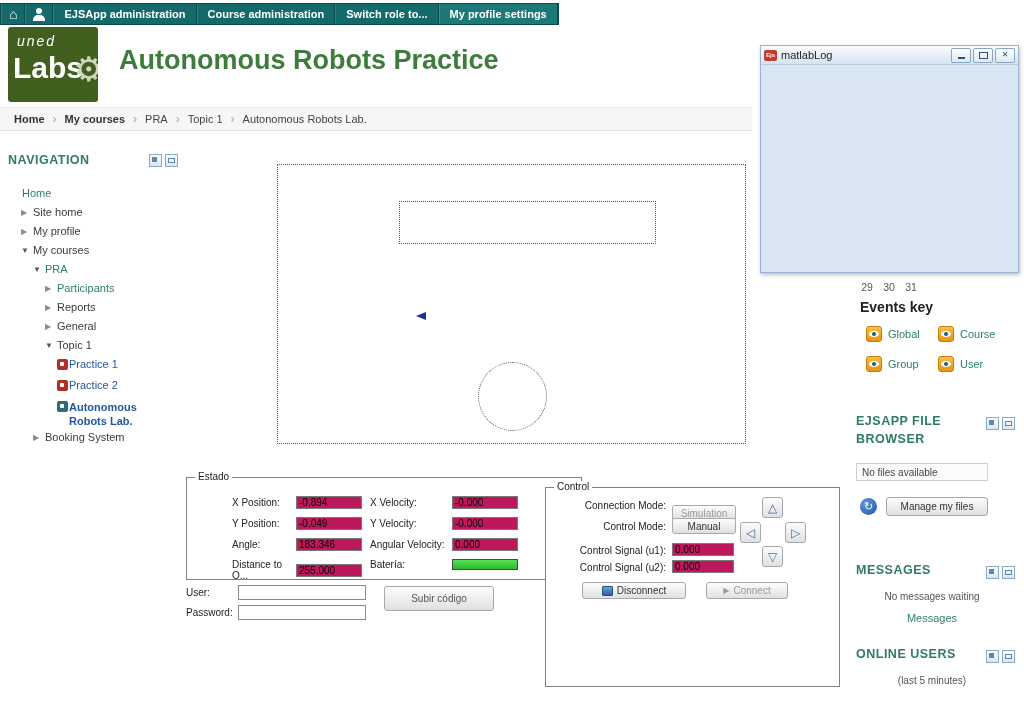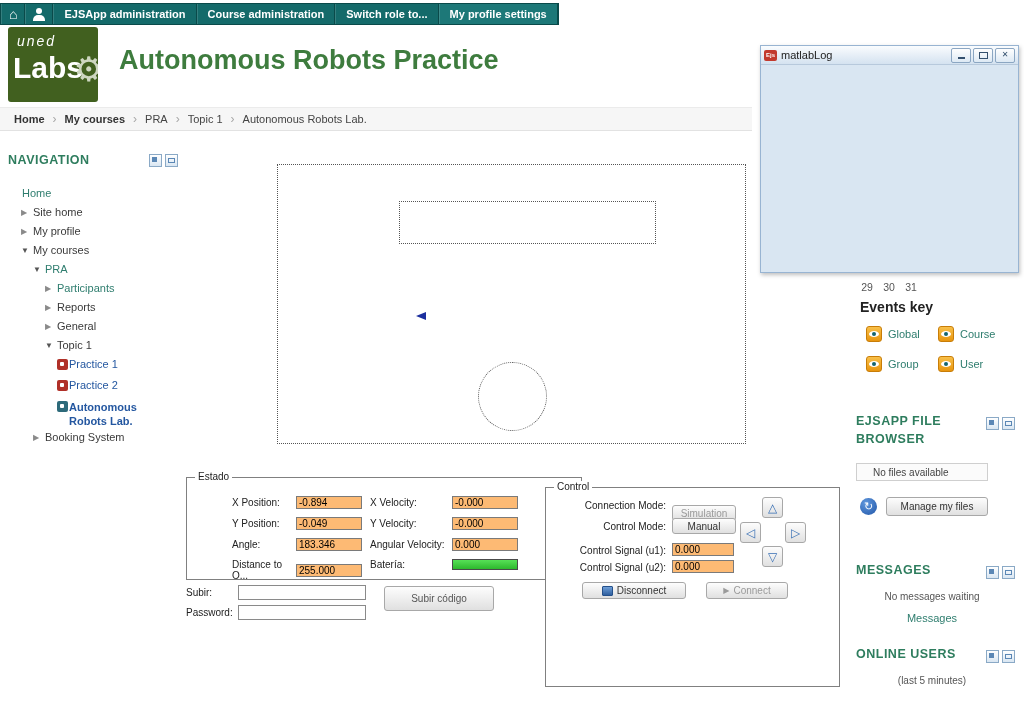--- a/index.html
+++ b/index.html
@@ -64,21 +64,21 @@
 
   
   .fset{border:1px solid #808080;background:#fff;}
   .legend{position:absolute;top:-7px;left:8px;background:#fff;padding:0 3px;font-size:10px;color:#222;}
   .estado{left:186px;top:477px;width:353px;height:101px;padding-left:41px;}
   .estado-cols{display:flex;padding:10px 4px 0 4px;gap:8px;}
   .frow{display:flex;align-items:center;margin-bottom:4px;margin-top:8px;}
   .frow label{font-size:10px;color:#222;}
   .estado .c1 label{width:64px;flex:0 0 64px;}
   .estado .c2 label{width:82px;flex:0 0 82px;}
-  .tiny-input{border:1px solid #7a7a7a;background:#fdba74;font-size:10px;font-family:"Liberation Sans",sans-serif;padding:0 2px;height:13px;width:66px;box-sizing:border-box;}
+  .tiny-input{border:1px solid #7a7a7a;background:#be185d;font-size:10px;font-family:"Liberation Sans",sans-serif;padding:0 2px;height:13px;width:66px;box-sizing:border-box;}
   .battery{width:66px;height:11px;border:1px solid #4a4a4a;background:linear-gradient(#57e057,#2db92d);box-sizing:border-box;}
 
   .login-row{display:flex;align-items:center;margin-bottom:5px;}
   .login-row label{width:52px;flex:0 0 52px;font-size:10px;color:#222;}
   .login-area{left:186px;top:585px;width:200px;}
   .login-input{border:1px solid #8a8a8a;height:15px;width:128px;font-size:10px;box-sizing:border-box;font-family:"Liberation Sans",sans-serif;}
   .btn{border:1px solid #a8a8a8;border-radius:3px;background:linear-gradient(#fdfdfd,#e0e0e0);font-size:10px;color:#333;display:flex;align-items:center;justify-content:center;box-sizing:border-box;cursor:pointer;gap:4px;font-family:"Liberation Sans",sans-serif;}
   .btn.disabled{color:#9a9a9a;cursor:default;}
   .subir-btn{left:384px;top:586px;width:110px;height:25px;color:#555;}
 
@@ -113,21 +113,21 @@
   .ek-row{left:866px;display:flex;align-items:center;}
   .ek-item{display:flex;align-items:center;width:72px;}
   .eye-icon{width:16px;height:16px;flex:0 0 16px;border-radius:3px;background:linear-gradient(#f8c04a,#e8950e);border:1px solid #c87d08;position:relative;box-sizing:border-box;}
   .eye-icon::before{content:"";position:absolute;left:2px;top:4px;width:10px;height:6px;background:#fff;border-radius:50%;}
   .eye-icon::after{content:"";position:absolute;left:5px;top:5px;width:4px;height:4px;background:#14646e;border-radius:50%;}
   .ek-label{margin-left:6px;font-size:11px;color:#2e7d6e;cursor:pointer;}
 
   .fb-head1{left:856px;top:414px;}
   .fb-head2{left:856px;top:432px;}
   .fb-icons{left:986px;top:417px;}
-  .fb-empty{left:856px;top:463px;width:132px;height:18px;background:#fbfbfb;border:1px solid #cfcfcf;font-size:10px;color:#444;line-height:18px;padding-left:16px;box-sizing:border-box;}
+  .fb-empty{left:856px;top:463px;width:132px;height:18px;background:#fbfbfb;border:1px solid #cfcfcf;font-size:10px;color:#444;line-height:18px;padding-left:5px;box-sizing:border-box;}
   .refresh-ico{left:860px;top:498px;width:17px;height:17px;border-radius:50%;background:radial-gradient(circle at 35% 30%,#5f97dd,#2257a8);color:#fff;font-size:11px;display:flex;align-items:center;justify-content:center;cursor:pointer;}
   .manage-btn{left:886px;top:497px;width:102px;height:19px;}
 
   .msg-head{left:856px;top:563px;}
   .msg-icons{left:986px;top:566px;}
   .msg-empty{left:856px;top:591px;width:152px;text-align:center;font-size:10px;color:#555;}
   .msg-link{left:856px;top:612px;width:152px;text-align:center;font-size:11px;color:#2e7d6e;cursor:pointer;}
 
   .ou-head{left:856px;top:647px;}
   .ou-icons{left:986px;top:650px;}
@@ -281,21 +281,21 @@
       <div class="frow">
         <label>Batería:</label>
         <div class="battery"></div>
       </div>
     </div>
   </div>
 </div>
 
 <div class="abs login-area">
   <div class="login-row">
-    <label>Subir:</label>
+    <label>User:</label>
     <input class="login-input" style="">
   </div>
   <div class="login-row">
     <label>Password:</label>
     <input class="login-input" type="password" style="">
   </div>
 </div>
 <div class="abs btn subir-btn">
   <span>Subir código</span>
 </div>

